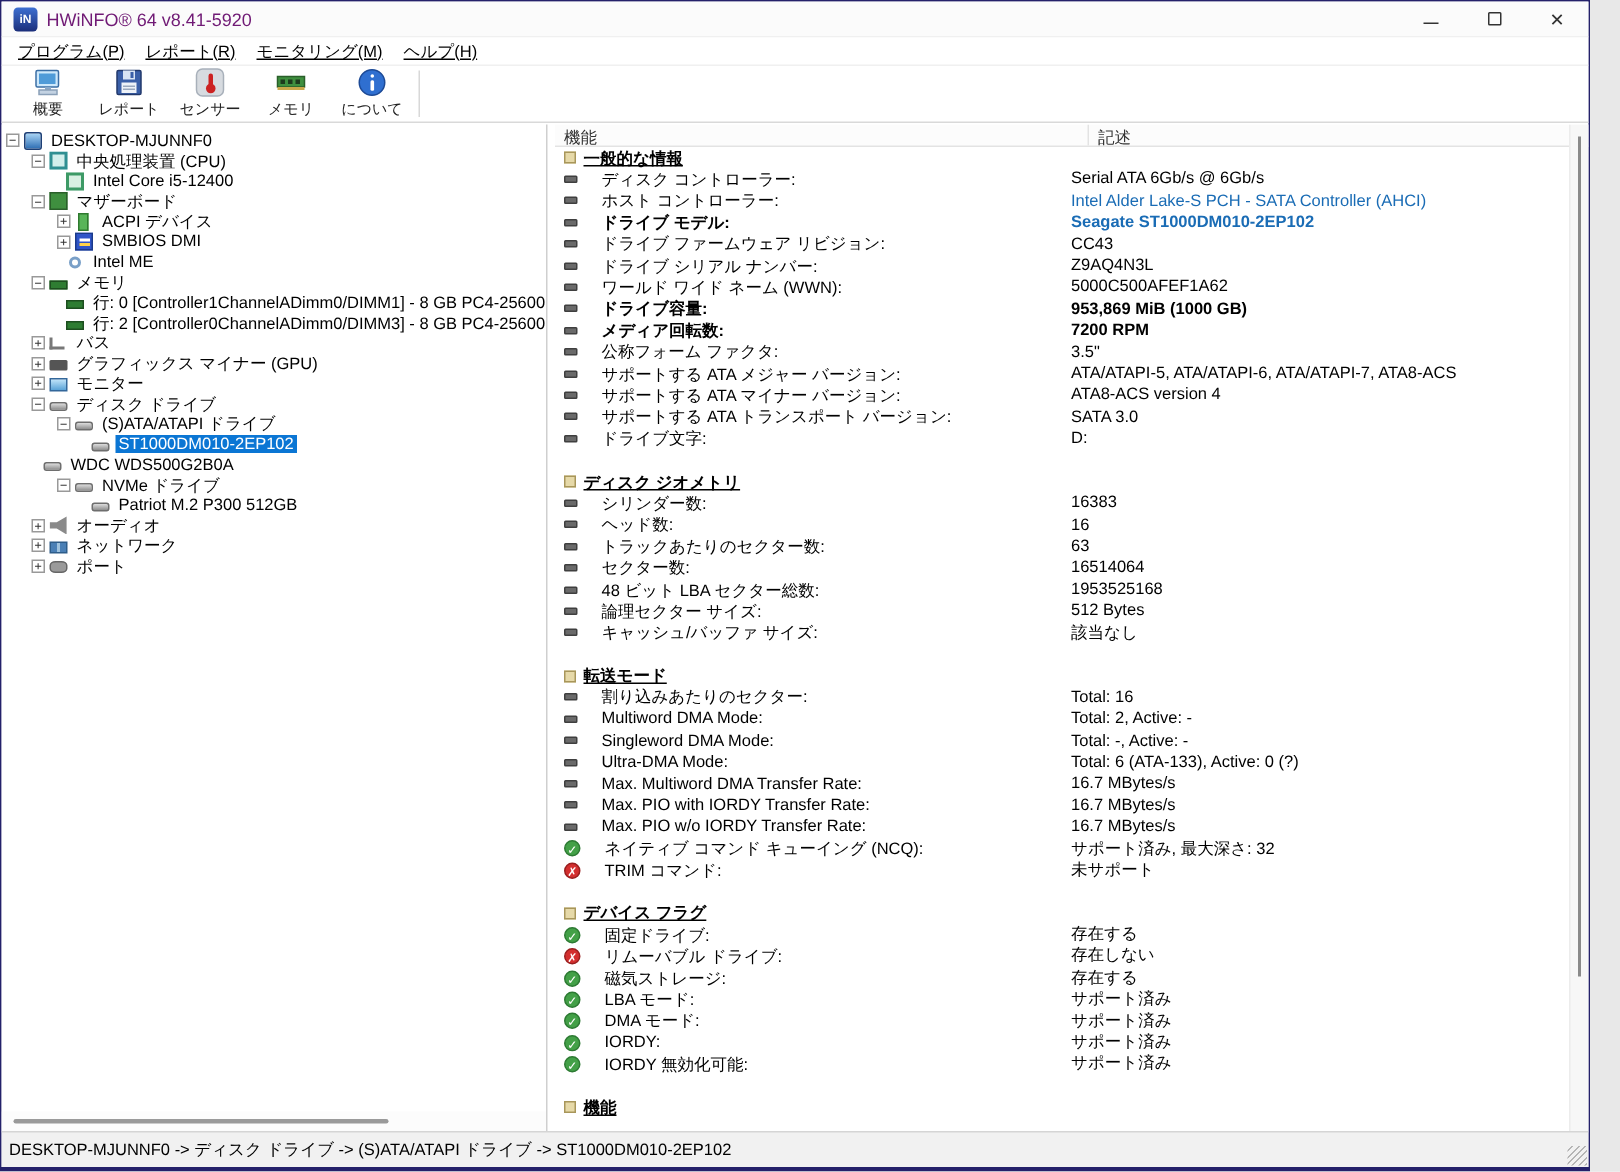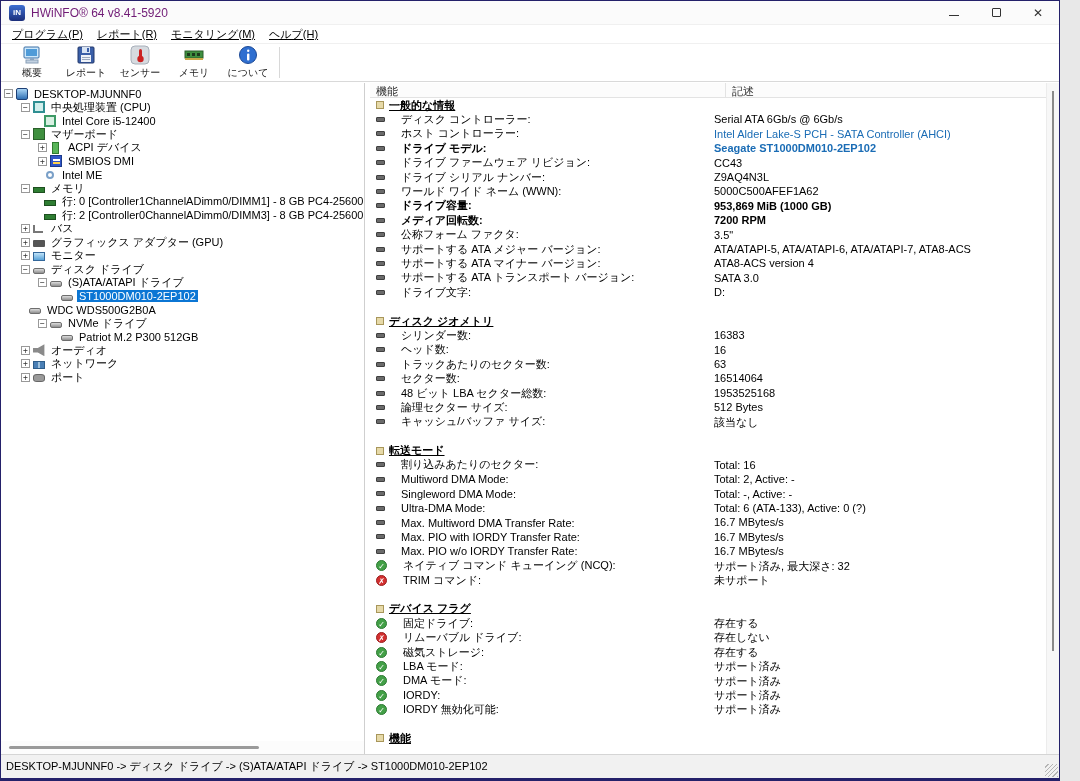--- a/index.html
+++ b/index.html
@@ -223,21 +223,21 @@
             <span class="tl">行: 2 [Controller0ChannelADimm0/DIMM3] - 8 GB PC4-25600 DDR4 SDRAM</span>
           </div>
           <div class="tree-row" style="padding-left: 20px;">
             <span class="exp">+</span>
             <span class="ti ti-bus"></span>
             <span class="tl">バス</span>
           </div>
           <div class="tree-row" style="padding-left: 20px;">
             <span class="exp">+</span>
             <span class="ti ti-gpu"></span>
-            <span class="tl">グラフィックス アダプター (GPU)</span>
+            <span class="tl">グラフィックス マイナー (GPU)</span>
           </div>
           <div class="tree-row" style="padding-left: 20px;">
             <span class="exp">+</span>
             <span class="ti ti-monitor"></span>
             <span class="tl">モニター</span>
           </div>
           <div class="tree-row" style="padding-left: 20px;">
             <span class="exp">−</span>
             <span class="ti ti-disk"></span>
             <span class="tl">ディスク ドライブ</span>

